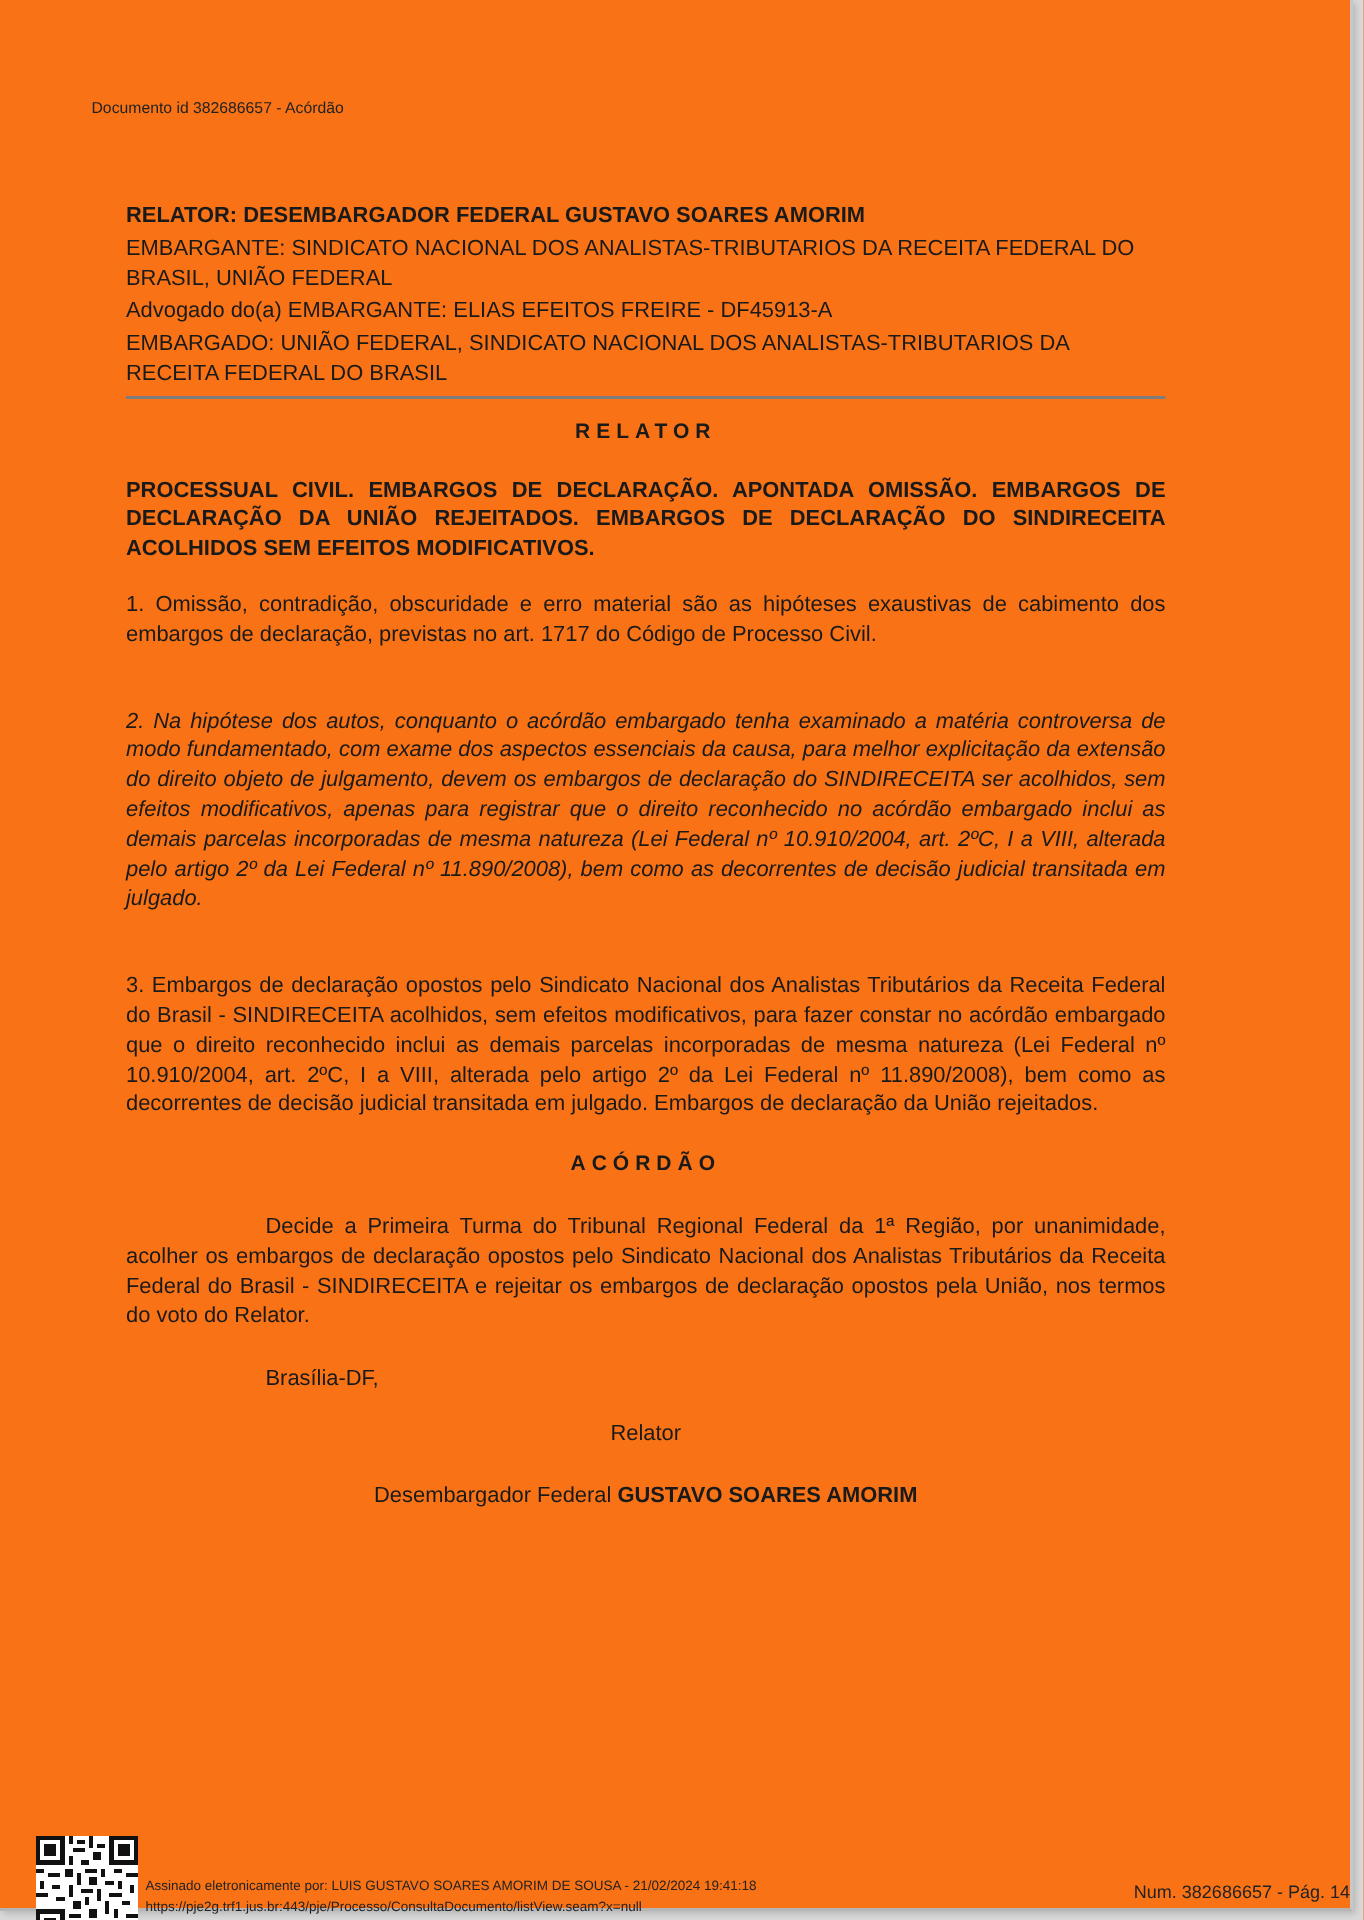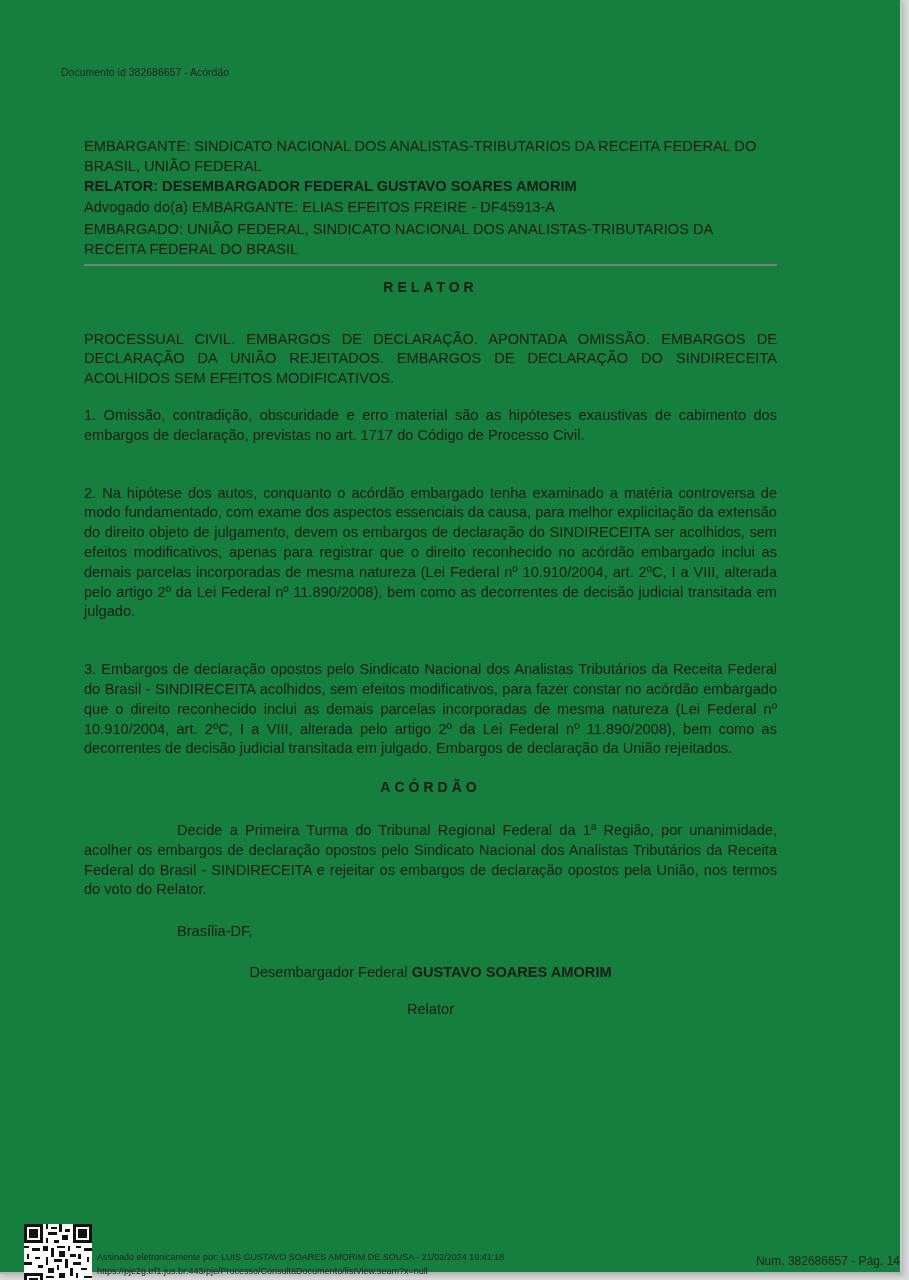--- a/index.html
+++ b/index.html
@@ -6,21 +6,21 @@
   body {
     width: 909px; height: 1280px; overflow: hidden;
     background: #d9d9d9;
     font-family: "Liberation Sans", sans-serif;
     color: #1a1a1a;
     position: relative;
   }
   .page {
     position: absolute; left: 0; top: 0;
     width: 900px; height: 1272px;
-    background: #15803d;
+    background: #f97316;
     border-right: 2px solid #c8c8c8;
     border-bottom: 2px solid #b5b5b5;
     box-shadow: 2px 2px 4px rgba(0,0,0,0.15);
   }
   .doc-id {
     position: absolute; left: 61px; top: 66px;
     font-size: 10.5px; color: #222;
   }
   .content {
     position: absolute; left: 84px; top: 135px; width: 693px;
@@ -32,23 +32,23 @@
   .divider {
     height: 0; border-top: 2px solid #7d7d7d;
     margin-top: 4px;
   }
   .section-title {
     text-align: center; font-weight: bold;
     letter-spacing: 4px; font-size: 14px;
   }
   .ementa-title { margin-top: 12px; }
   .para { text-align: justify; margin: 0; }
-  .p-head { margin-top: 32px; }
+  .p-head { margin-top: 20px; font-weight: bold; }
   .p1 { margin-top: 17px; }
-  .p2 { margin-top: 38px; }
+  .p2 { margin-top: 38px; font-style: italic; }
   .p3 { margin-top: 38px; }
   .acordao-title { margin-top: 19px; }
   .decide { margin-top: 23px; text-indent: 93px; }
   .brasilia { margin-top: 22px; padding-left: 93px; }
   .signer { margin-top: 21px; text-align: center; }
   .signer b { font-weight: bold; }
   .relator { margin-top: 17px; text-align: center; }
 
   .footer {
     position: absolute; left: 24px; top: 1224px; width: 880px; height: 70px;
@@ -67,40 +67,40 @@
 </style>
 </head>
 <body>
 
 <div class="page">
 
   <div class="doc-id">Documento id 382686657 - Acórdão</div>
 
   <div class="content">
     <div>
+      <p class="hdr-line bold">RELATOR: DESEMBARGADOR FEDERAL GUSTAVO SOARES AMORIM</p>
       <p class="hdr-line hdr-gap">EMBARGANTE: SINDICATO NACIONAL DOS ANALISTAS-TRIBUTARIOS DA RECEITA FEDERAL DO BRASIL, UNIÃO FEDERAL</p>
-      <p class="hdr-line bold">RELATOR: DESEMBARGADOR FEDERAL GUSTAVO SOARES AMORIM</p>
       <p class="hdr-line hdr-gap">Advogado do(a) EMBARGANTE: ELIAS EFEITOS FREIRE - DF45913-A</p>
       <p class="hdr-line hdr-gap">EMBARGADO: UNIÃO FEDERAL, SINDICATO NACIONAL DOS ANALISTAS-TRIBUTARIOS DA RECEITA FEDERAL DO BRASIL</p>
     </div>
     <div class="divider"></div>
 
     <div class="section-title ementa-title">RELATOR</div>
 
     <p class="para p-head">PROCESSUAL CIVIL. EMBARGOS DE DECLARAÇÃO. APONTADA OMISSÃO. EMBARGOS DE DECLARAÇÃO DA UNIÃO REJEITADOS. EMBARGOS DE DECLARAÇÃO DO SINDIRECEITA ACOLHIDOS SEM EFEITOS MODIFICATIVOS.</p>
     <p class="para p1">1. Omissão, contradição, obscuridade e erro material são as hipóteses exaustivas de cabimento dos embargos de declaração, previstas no art. 1717 do Código de Processo Civil.</p>
     <p class="para p2">2. Na hipótese dos autos, conquanto o acórdão embargado tenha examinado a matéria controversa de modo fundamentado, com exame dos aspectos essenciais da causa, para melhor explicitação da extensão do direito objeto de julgamento, devem os embargos de declaração do SINDIRECEITA ser acolhidos, sem efeitos modificativos, apenas para registrar que o direito reconhecido no acórdão embargado inclui as demais parcelas incorporadas de mesma natureza (Lei Federal nº 10.910/2004, art. 2ºC, I a VIII, alterada pelo artigo 2º da Lei Federal nº 11.890/2008), bem como as decorrentes de decisão judicial transitada em julgado.</p>
     <p class="para p3">3. Embargos de declaração opostos pelo Sindicato Nacional dos Analistas Tributários da Receita Federal do Brasil - SINDIRECEITA acolhidos, sem efeitos modificativos, para fazer constar no acórdão embargado que o direito reconhecido inclui as demais parcelas incorporadas de mesma natureza (Lei Federal nº 10.910/2004, art. 2ºC, I a VIII, alterada pelo artigo 2º da Lei Federal nº 11.890/2008), bem como as decorrentes de decisão judicial transitada em julgado. Embargos de declaração da União rejeitados.</p>
 
     <div class="section-title acordao-title">ACÓRDÃO</div>
 
     <p class="para decide">Decide a Primeira Turma do Tribunal Regional Federal da 1ª Região, por unanimidade, acolher os embargos de declaração opostos pelo Sindicato Nacional dos Analistas Tributários da Receita Federal do Brasil - SINDIRECEITA e rejeitar os embargos de declaração opostos pela União, nos termos do voto do Relator.</p>
     <p class="para brasilia">Brasília-DF,</p>
+    <p class="para relator">Relator</p>
     <p class="para signer"><span>Desembargador Federal</span> <b>GUSTAVO SOARES AMORIM</b></p>
-    <p class="para relator">Relator</p>
   </div>
 
   <div class="footer">
     <svg class="qr" viewBox="0 0 25 25" shape-rendering="crispEdges">
       <rect x="0" y="0" width="25" height="25" fill="#fff"></rect>
       <g fill="#111">
         <rect x="0" y="0" width="7" height="7"></rect>
           <rect x="1" y="1" width="5" height="5" fill="#fff"></rect>
           <rect x="2" y="2" width="3" height="3"></rect>
         <rect x="18" y="0" width="7" height="7"></rect>

